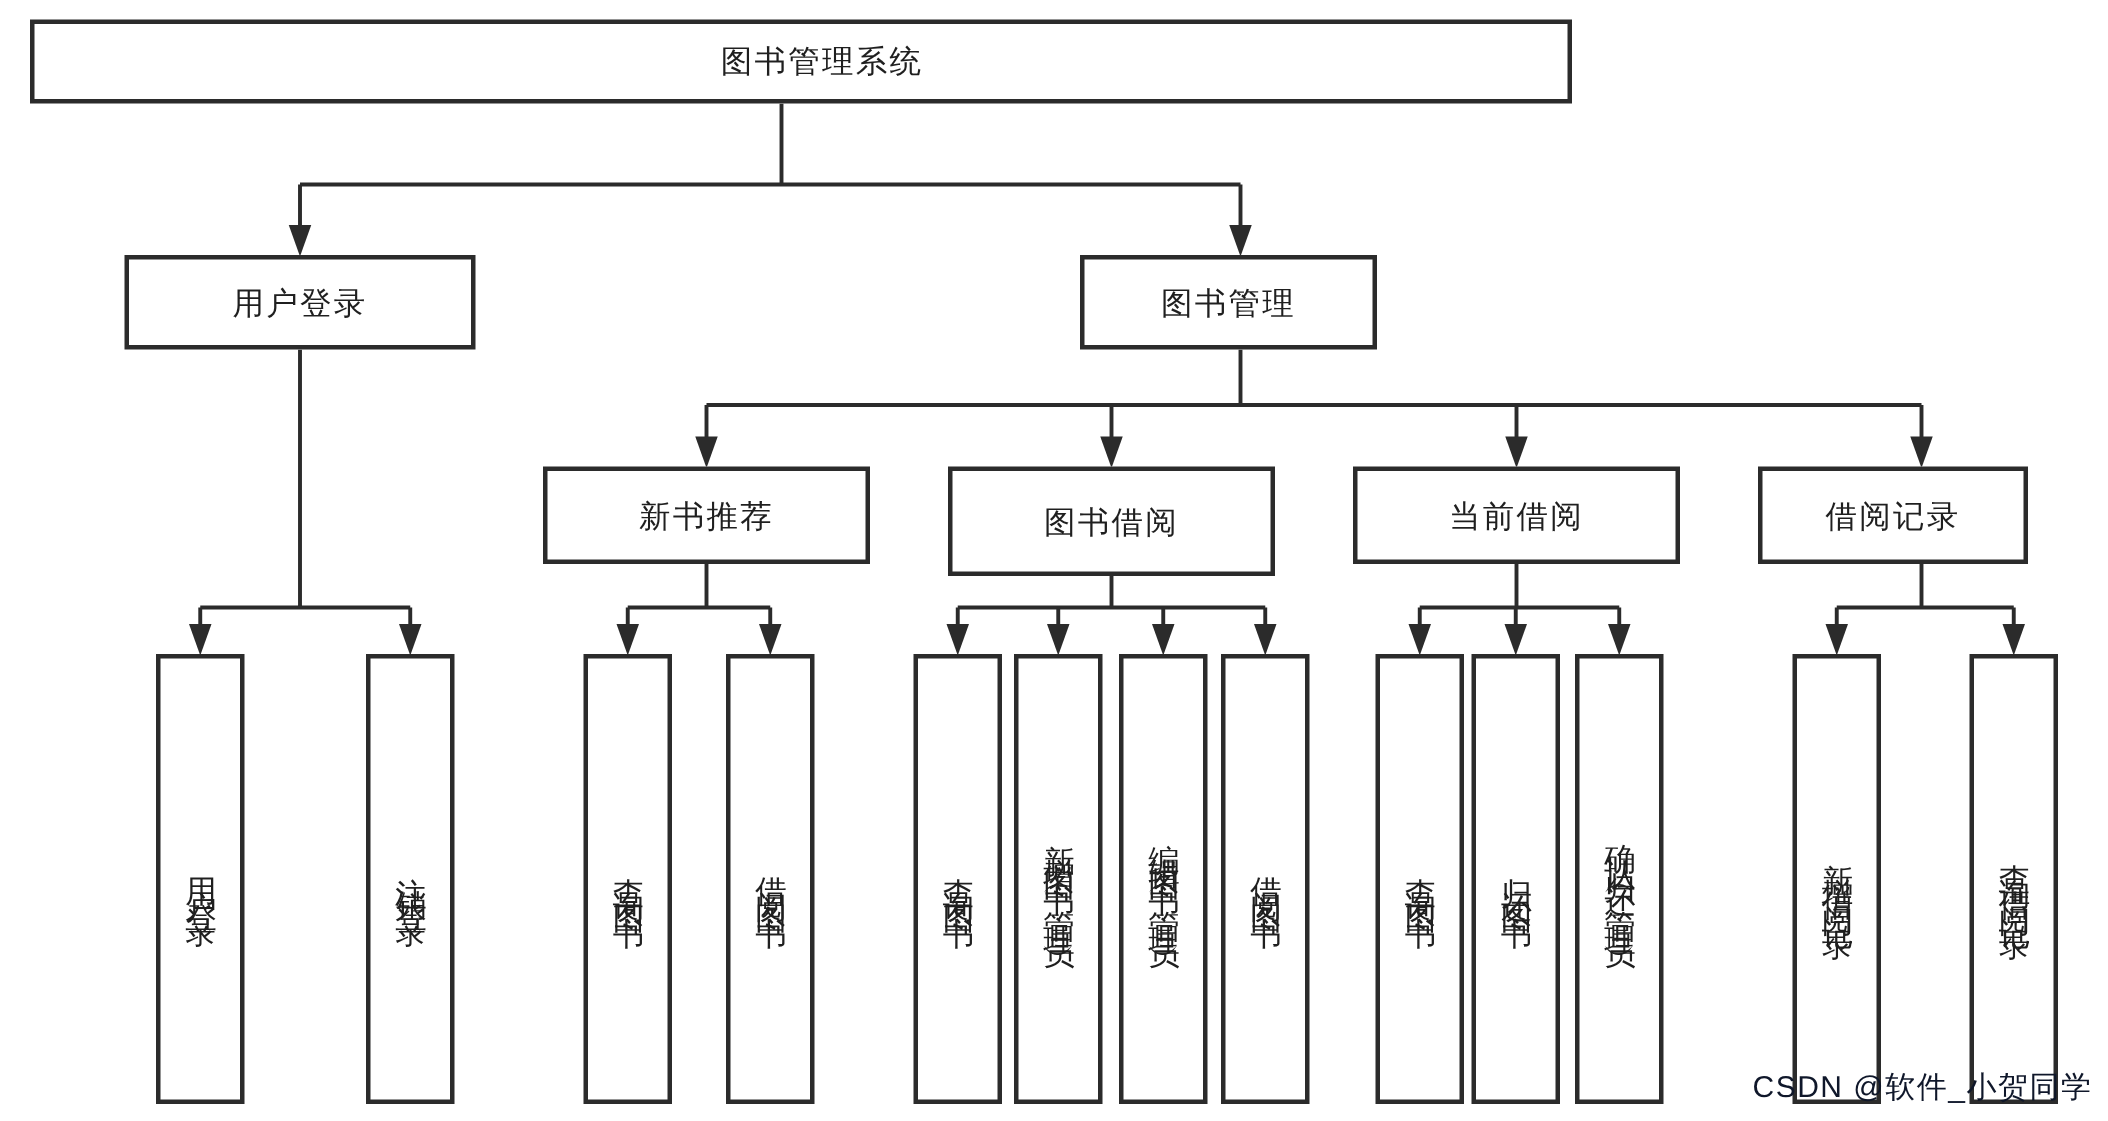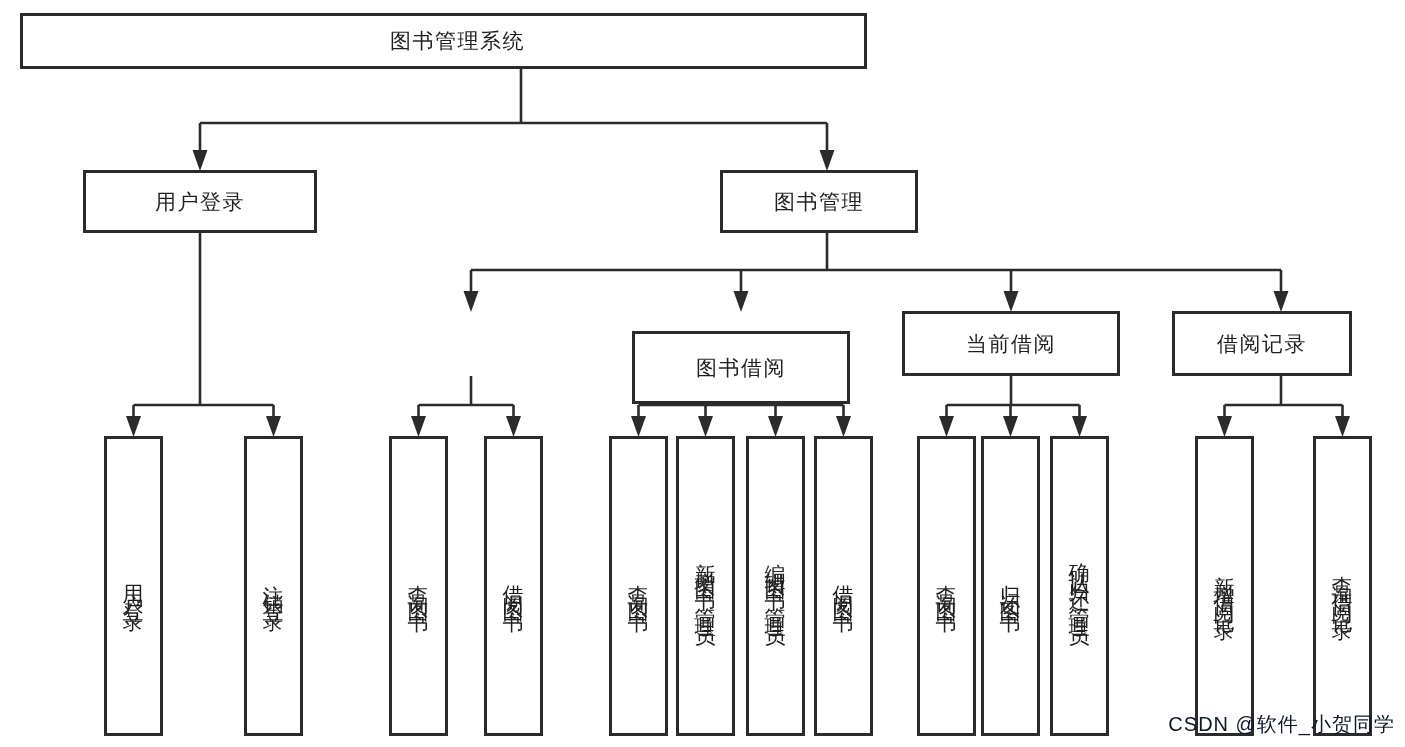--- a/index.html
+++ b/index.html
@@ -60,32 +60,35 @@
     <polygon class="head" points="698,416 713,416 705.5,437"></polygon>
     <polygon class="head" points="768,416 783,416 775.5,437"></polygon>
     <polygon class="head" points="836,416 851,416 843.5,437"></polygon>
     <polygon class="head" points="939,416 954,416 946.5,437"></polygon>
     <polygon class="head" points="1003,416 1018,416 1010.5,437"></polygon>
     <polygon class="head" points="1072,416 1087,416 1079.5,437"></polygon>
     <polygon class="head" points="1217,416 1232,416 1224.5,437"></polygon>
     <polygon class="head" points="1335,416 1350,416 1342.5,437"></polygon>
   </svg>
 
-  <div class="node" style="left:20px; top:13px; width:847px; height:56px;padding-left:28px;">
+  <div class="node" style="left:20px; top:13px; width:1028px; height:56px;padding-left:28px;">
     <span class="hlabel">图书管理系统</span>
   </div>
 
   <div class="node" style="left:83px; top:170px; width:234px; height:63px;">
     <span class="hlabel">用户登录</span>
   </div>
   <div class="node" style="left:720px; top:170px; width:198px; height:63px;">
     <span class="hlabel">图书管理</span>
   </div>
 
-  <div class="node" style="left:632px; top:311px; width:218px; height:73px;margin-top:20px;">
+  <div class="node" style="left:362px; top:311px; width:218px; height:65px;">
+    <span class="hlabel">新书推荐</span>
+  </div>
+  <div class="node" style="left:632px; top:311px; width:218px; height:73px;">
     <span class="hlabel">图书借阅</span>
   </div>
   <div class="node" style="left:902px; top:311px; width:218px; height:65px;">
     <span class="hlabel">当前借阅</span>
   </div>
   <div class="node" style="left:1172px; top:311px; width:180px; height:65px;">
     <span class="hlabel">借阅记录</span>
   </div>
 
   <div class="node vnode" style="left:104px; top:436px; width:59px; height:300px;">

